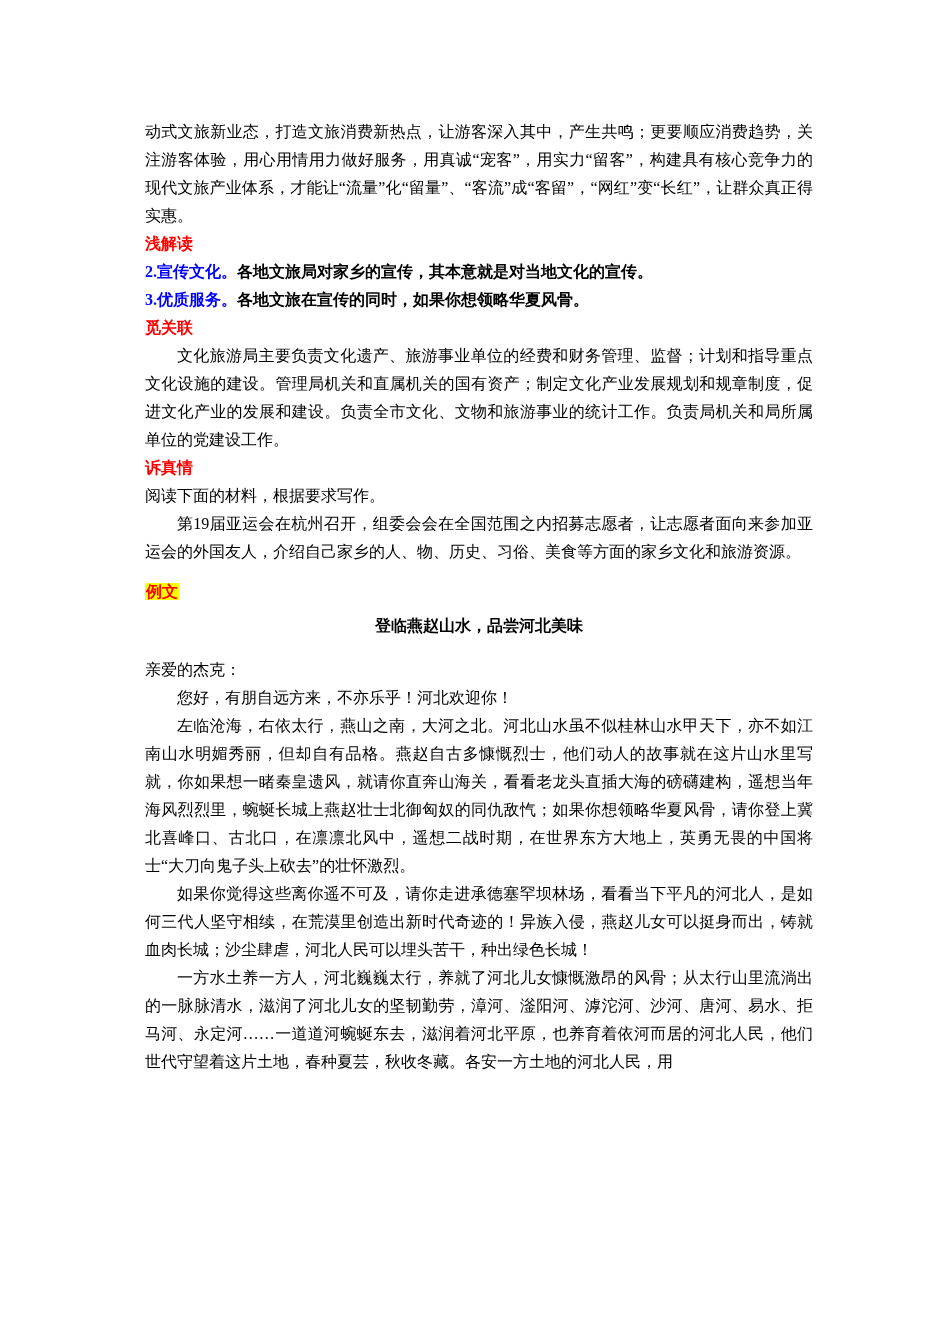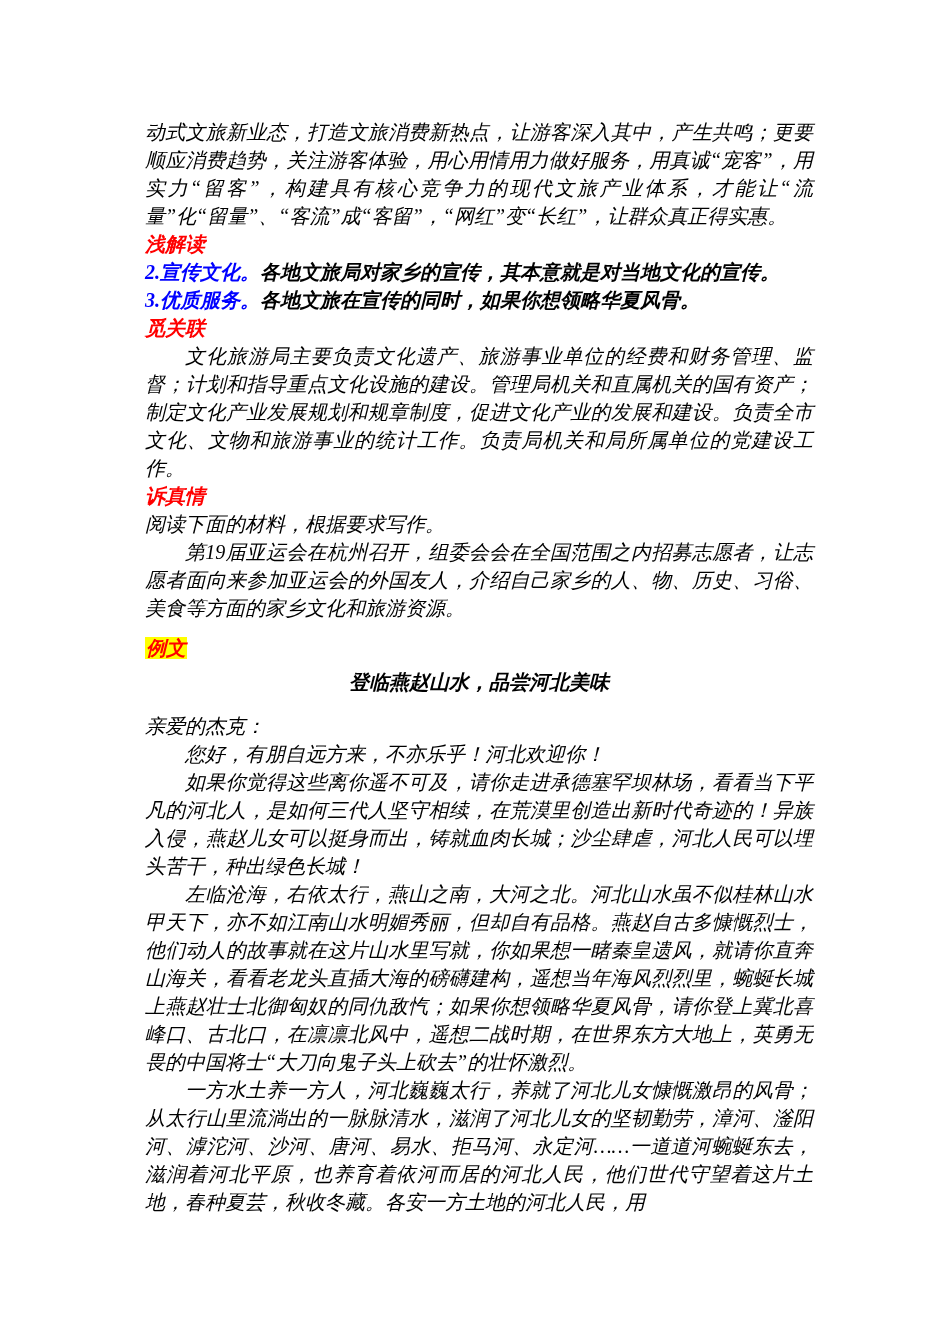--- a/index.html
+++ b/index.html
@@ -11,24 +11,23 @@
     font-family: "Liberation Serif", "DejaVu Serif", serif;
     color: var(--body-text, #000000);
     overflow: hidden;
     position: relative;
   }
   .content {
     position: absolute;
     left: 145px;
     top: 118px;
     width: 668px;
-    font-size: 20px;
+    font-size: 16px;
     line-height: 28px;
     text-align: justify;
-    font-style: italic;
   }
   p { margin: 0; padding: 0; }
   .indent { text-indent: 2em; }
   .heading-red {
     color: var(--heading-red, #ff0000);
     font-weight: bold;
   }
   .point-label {
     color: var(--point-blue, #0000ff);
     font-weight: bold;
@@ -74,20 +73,20 @@
 
 
     <p class="highlight-line"><span class="hl">例文</span></p>
 
     <p class="essay-title">登临燕赵山水，品尝河北美味</p>
 
     <p class="para">亲爱的杰克：</p>
 
     <p class="para indent">您好，有朋自远方来，不亦乐乎！河北欢迎你！</p>
 
+    <p class="para indent">左临沧海，右依太行，燕山之南，大河之北。河北山水虽不似桂林山水甲天下，亦不如江南山水明媚秀丽，但却自有品格。燕赵自古多慷慨烈士，他们动人的故事就在这片山水里写就，你如果想一睹秦皇遗风，就请你直奔山海关，看看老龙头直插大海的磅礴建构，遥想当年海风烈烈里，蜿蜒长城上燕赵壮士北御匈奴的同仇敌忾；如果你想领略华夏风骨，请你登上冀北喜峰口、古北口，在凛凛北风中，遥想二战时期，在世界东方大地上，英勇无畏的中国将士“大刀向鬼子头上砍去”的壮怀激烈。</p>
+
     <p class="para indent">如果你觉得这些离你遥不可及，请你走进承德塞罕坝林场，看看当下平凡的河北人，是如何三代人坚守相续，在荒漠里创造出新时代奇迹的！异族入侵，燕赵儿女可以挺身而出，铸就血肉长城；沙尘肆虐，河北人民可以埋头苦干，种出绿色长城！</p>
-
-    <p class="para indent">左临沧海，右依太行，燕山之南，大河之北。河北山水虽不似桂林山水甲天下，亦不如江南山水明媚秀丽，但却自有品格。燕赵自古多慷慨烈士，他们动人的故事就在这片山水里写就，你如果想一睹秦皇遗风，就请你直奔山海关，看看老龙头直插大海的磅礴建构，遥想当年海风烈烈里，蜿蜒长城上燕赵壮士北御匈奴的同仇敌忾；如果你想领略华夏风骨，请你登上冀北喜峰口、古北口，在凛凛北风中，遥想二战时期，在世界东方大地上，英勇无畏的中国将士“大刀向鬼子头上砍去”的壮怀激烈。</p>
 
     <p class="para indent">一方水土养一方人，河北巍巍太行，养就了河北儿女慷慨激昂的风骨；从太行山里流淌出的一脉脉清水，滋润了河北儿女的坚韧勤劳，漳河、滏阳河、滹沱河、沙河、唐河、易水、拒马河、永定河……一道道河蜿蜒东去，滋润着河北平原，也养育着依河而居的河北人民，他们世代守望着这片土地，春种夏芸，秋收冬藏。各安一方土地的河北人民，用</p>
 
   </div>
 </div>
 
 </body></html>

